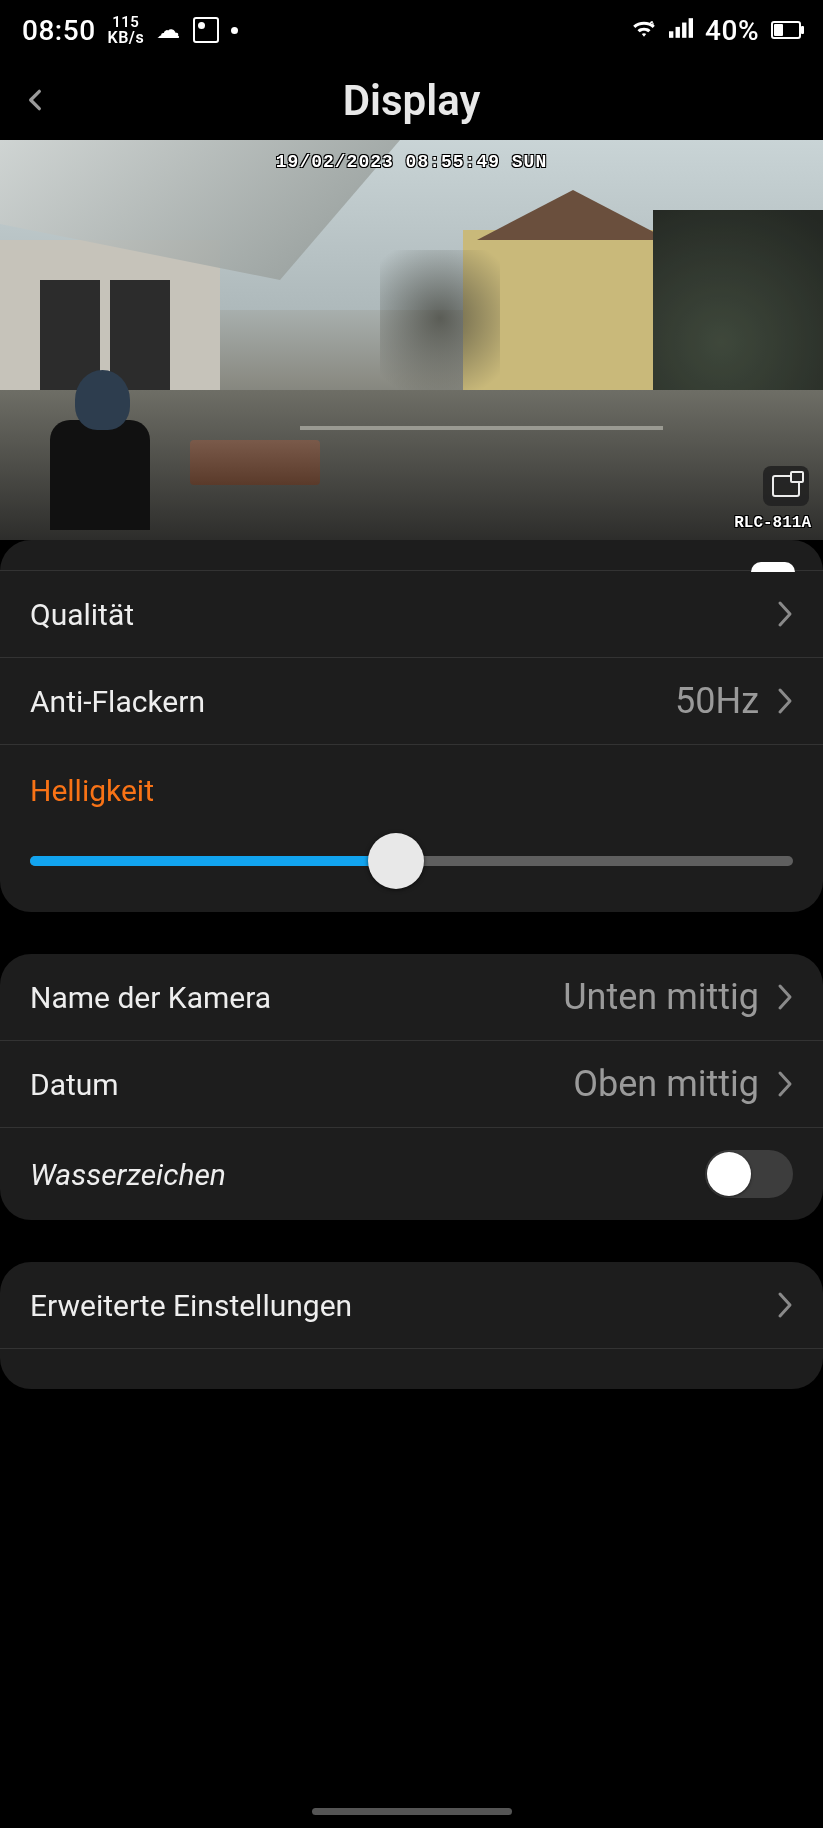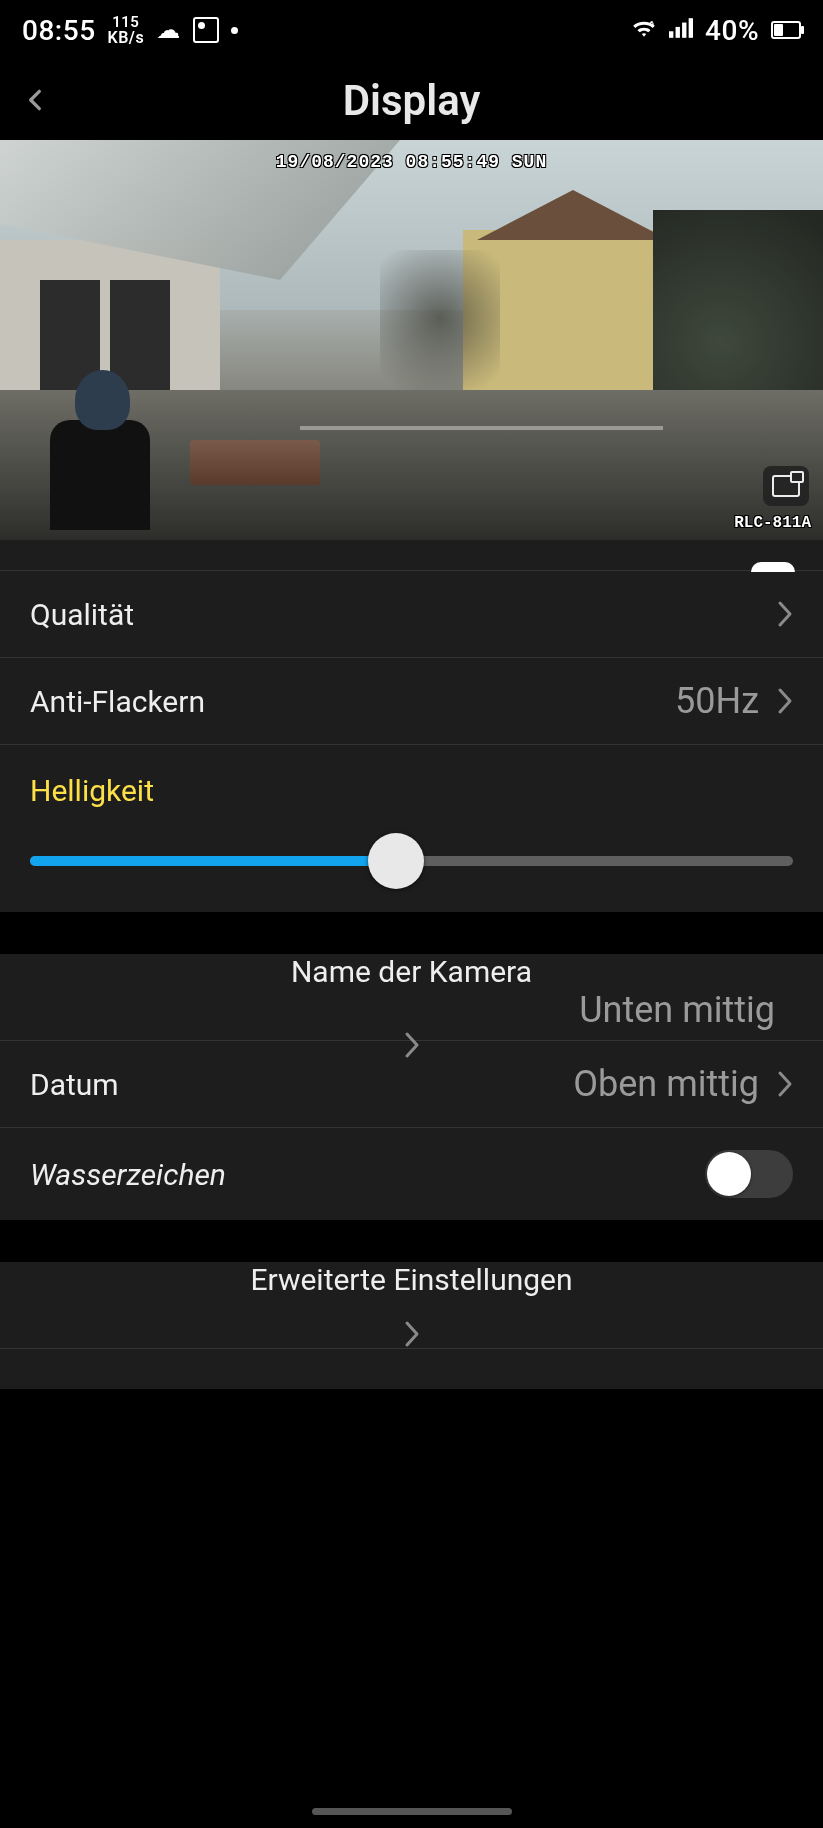--- a/index.html
+++ b/index.html
@@ -113,49 +113,49 @@
     position:absolute; right:14px; bottom:34px;
     width:46px;height:40px; background:#222; border-radius:8px;
     display:flex;align-items:center;justify-content:center;opacity:.9;
   }
   .osd-badge .inner{
     width:24px;height:18px;border:2px solid #fff;border-radius:3px;position:relative;
   }
   .osd-badge .inner::before{content:"";position:absolute;right:-6px;top:-6px;width:10px;height:8px;border:2px solid #fff;border-radius:2px;background:#222;}
 
   
-  .list-section { background:#1d1d1d; }
+  .list-section { background:#1d1d1d;border-radius:31px; }
   .gap { height: 42px; background:#000; }
 
   .row {
     display:flex; align-items:center; justify-content:space-between;
     padding: 0 30px;
     height: 86px;
     border-top: 1px solid #333;
     font-size: 30px;
   }
-  .row:first-child { border-top:none;flex-direction:column; }
+  .row:first-child { border-top:none; }
   .row .label { color:#eeeeee; }
   .row .value { color:#9a9a9a; margin-left:auto; margin-right:18px; font-size:36px;}
   .row .chev  { color:#8a8a8a; }
   .row .chev svg{width:16px;height:28px;display:block;}
 
   
   .row.peek { height:30px; border-top:none; position:relative; }
   .row.peek .knob {
     position:absolute; right:28px; bottom:-2px;
     width:44px;height:10px;border-radius:10px 10px 0 0;background:#fff;
   }
 
   
   .brightness {
     padding: 28px 30px 46px 30px;
     border-top: 1px solid #333;
   }
-  .brightness .label { font-size:30px; color:#fde047; margin-bottom:48px; }
+  .brightness .label { font-size:30px; color:#f97316; margin-bottom:48px; }
   .slider {
     position:relative; height:10px; border-radius:5px; background:#5f5f5f;
   }
   .slider .fill {
     position:absolute; left:0; top:0; bottom:0; background:#12a4ef; border-radius:5px;
   }
   .slider .thumb {
     position:absolute; top:50%; width:56px; height:56px; margin-left:-28px;
     background:#e8e8e8; border-radius:50%; transform:translateY(-50%);
     box-shadow:0 1px 4px rgba(0,0,0,.6);
@@ -180,21 +180,21 @@
   }
   .navbar .handle{
     width:200px; height:7px; background:#555; border-radius:4px;
   }
 </style>
 </head>
 <body>
 
 <div class="status-bar">
   <div class="status-left">
-    <span>08:55</span>
+    <span>08:50</span>
     <span class="status-kbs">
       <span class="n">115</span>
       <span class="u">KB/s</span>
     </span>
     <span class="cloud-icon">☁</span>
     <span class="photo-icon"></span>
     <span class="dot-icon"></span>
   </div>
   <div class="status-right">
     <span class="wifi-icon">
@@ -240,21 +240,21 @@
   <div class="roof"></div>
   <div class="trees"></div>
   <div class="terrace"></div>
   <div class="railing"></div>
   <div class="table"></div>
   <div class="person">
       <div class="body"></div>
       <div class="head"></div>
     </div>
 
-  <div class="osd-time">19/08/2023 08:55:49 SUN</div>
+  <div class="osd-time">19/02/2023 08:55:49 SUN</div>
   <div class="osd-badge">
       <div class="inner"></div>
     </div>
   <div class="osd-model">RLC-811A</div>
 </div>
 
 <div class="list-section">
 
   <div class="row peek">
     <span class="knob"></span>

